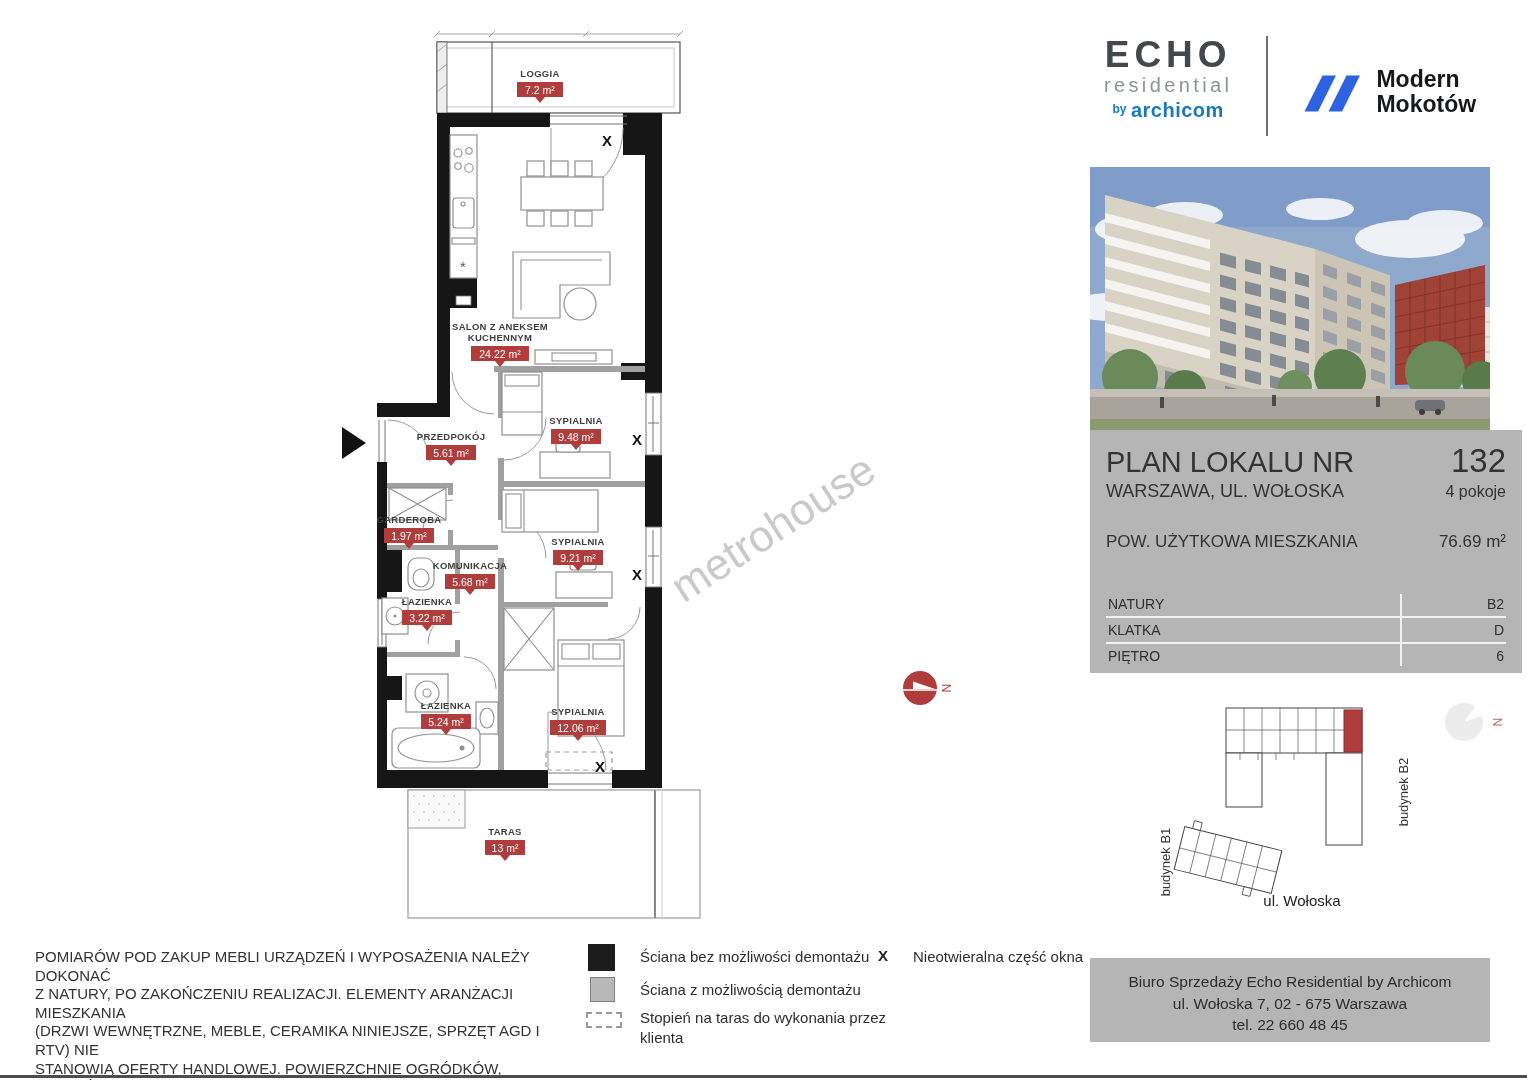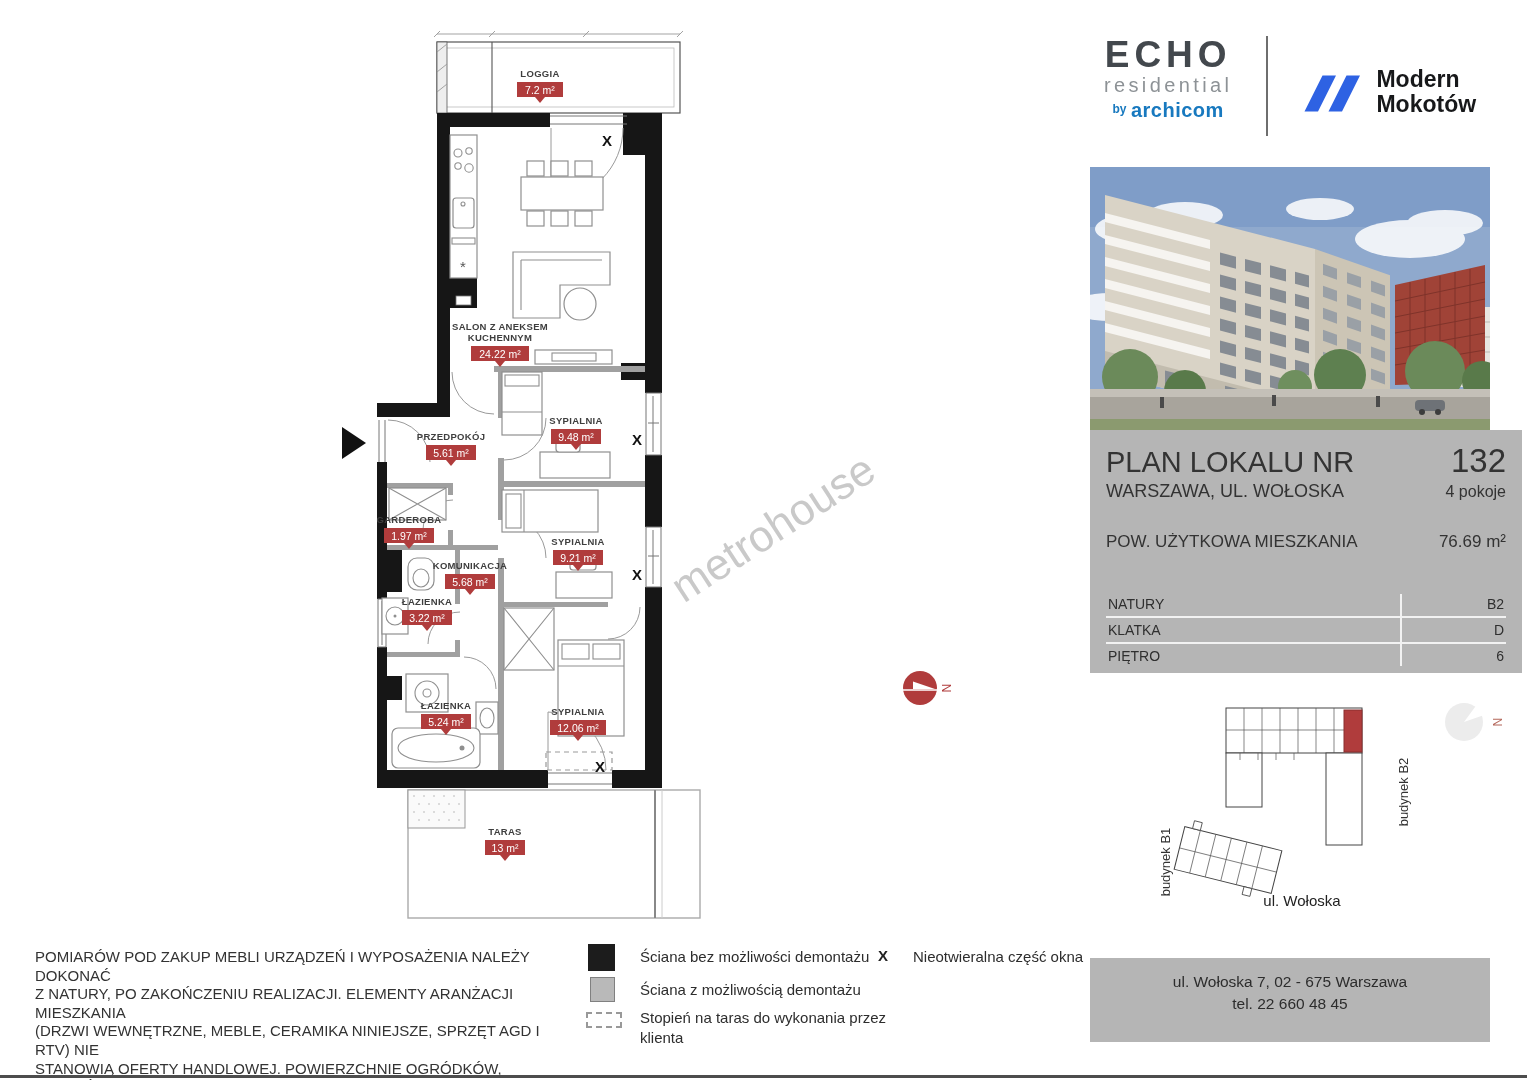--- a/index.html
+++ b/index.html
@@ -538,17 +538,18 @@
 
 <div class="abs disclaimer">
   <div>POMIARÓW POD ZAKUP MEBLI URZĄDZEŃ I WYPOSAŻENIA NALEŻY DOKONAĆ</div>
   <div>Z NATURY, PO ZAKOŃCZENIU REALIZACJI. ELEMENTY ARANŻACJI MIESZKANIA</div>
   <div>(DRZWI WEWNĘTRZNE, MEBLE, CERAMIKA NINIEJSZE, SPRZĘT AGD I RTV) NIE</div>
   <div>STANOWIĄ OFERTY HANDLOWEJ. POWIERZCHNIE OGRÓDKÓW, TARASÓW,</div>
 
 </div>
 
 <div class="abs gray footer-box">
+  <div>Biuro Sprzedaży Echo Residential by Archicom</div>
   <div>ul. Wołoska 7, 02 - 675 Warszawa</div>
   <div>tel. 22 660 48 45</div>
 </div>
 
 <div class="abs bottom-rule"></div>
 
 </body></html>

